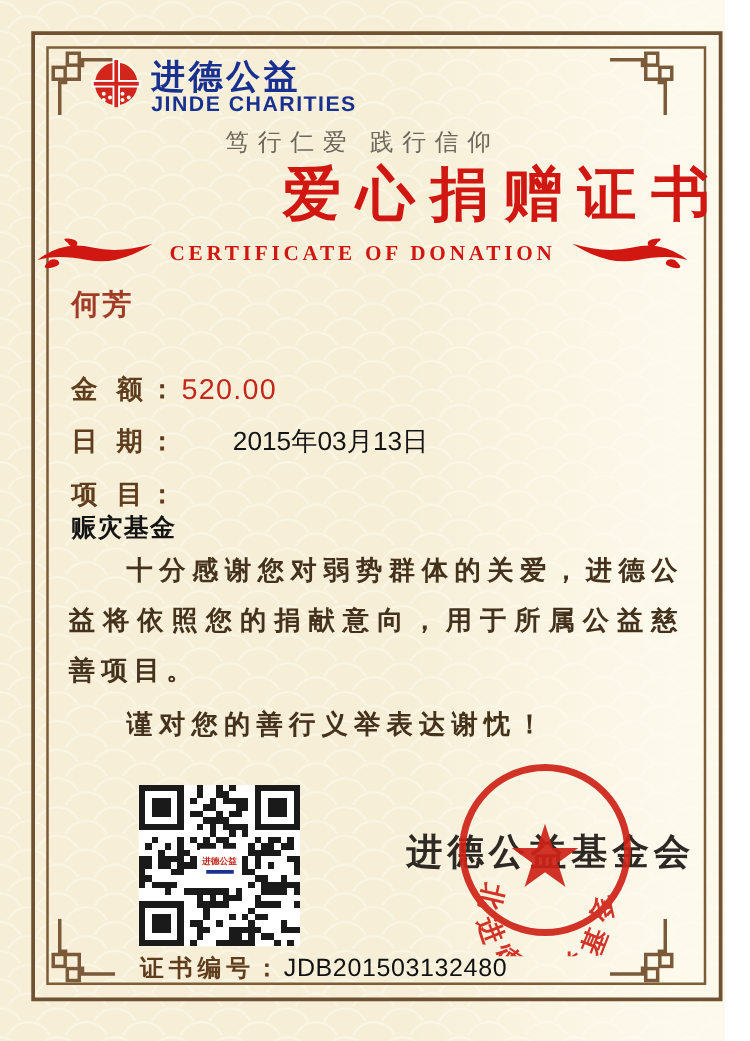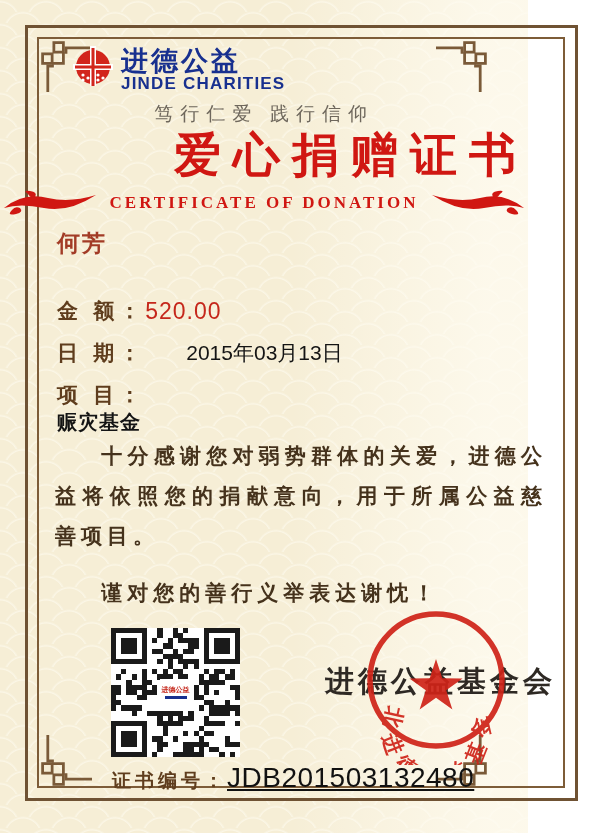--- a/index.html
+++ b/index.html
@@ -1,18 +1,18 @@
 <!DOCTYPE html>
 <html><head>
 <meta charset="utf-8">
 <style>
   html,body{margin:0;padding:0;}
   body{width:600px;height:833px;overflow:hidden;font-family:"Liberation Sans","DejaVu Sans",sans-serif;}
   .page{
-    position:relative;width:528px;height:833px;
+    position:relative;width:580px;height:833px;
     background-color:#f6eed6;
     background-image:
       linear-gradient(90deg, rgba(255,252,242,0) 55%, rgba(255,252,242,.75) 92%),
       radial-gradient(circle at 50% 135%, rgba(255,255,255,0) 17px, rgba(255,253,244,.55) 18px, rgba(255,255,255,0) 20px),
       radial-gradient(circle at 50% 135%, rgba(255,255,255,0) 17px, rgba(255,253,244,.55) 18px, rgba(255,255,255,0) 20px);
     background-size:100% 100%, 46px 23px, 46px 23px;
     background-position:0 0, 0 0, 23px 12px;
   }
   .frame-outer{position:absolute;left:25px;top:25px;width:547px;height:770px;border:3px solid #6f5233;}
   .frame-inner{position:absolute;left:37px;top:37px;width:524px;height:747px;border:2px solid #7d5c38;}
@@ -46,38 +46,38 @@
   .f1{top:297px;align-items:center;} .f2{top:339px;} .f3{top:381px;flex-direction:column;}
   .val-amount{font-size:23px;color:#c5271b;letter-spacing:1px;}
   .val-date{font-size:21px;color:#141414;margin-left:41px;}
   .val-project{font-size:20px;font-weight:600;color:#141414;letter-spacing:1px;}
 
   .body-text{position:absolute;left:55px;top:436px;width:492px;
     font-family:"Liberation Serif","DejaVu Serif",serif;
     font-size:21px;font-weight:600;color:#45321c;letter-spacing:5px;
     line-height:40px;text-align:justify;}
   .body-text p{margin:0;text-indent:2.2em;}
-  .body-text p.thanks{margin-top:17px;}
+  .body-text p.thanks{margin-top:3px;}
 
   .qr{position:absolute;left:111px;top:628px;width:129px;height:129px;background:#fff;}
   .qr svg{display:block;width:129px;height:129px;}
   .qr-logo{position:absolute;left:49px;top:51px;width:31px;height:27px;background:#fff;
     display:flex;flex-direction:column;align-items:center;justify-content:center;}
   .qr-logo .r{font-size:7px;color:#c5271b;font-weight:bold;line-height:8px;white-space:nowrap;}
   .qr-logo .b{width:22px;height:3px;background:#18308f;margin-top:2px;}
 
   .signature{position:absolute;left:325px;top:662px;
     font-family:"Liberation Serif","DejaVu Serif",serif;
     font-size:29px;font-weight:600;color:#2e2924;letter-spacing:4px;white-space:nowrap;}
   .seal{position:absolute;left:351px;top:595px;width:170px;height:170px;opacity:.92;}
   .seal text{font-family:"Liberation Serif","DejaVu Serif",serif;font-weight:bold;}
 
   .certno{position:absolute;left:112px;top:762px;display:flex;align-items:baseline;}
   .certno-label{font-family:"Liberation Serif","DejaVu Serif",serif;font-size:19px;font-weight:bold;color:#5f3d1d;letter-spacing:4px;}
-  .certno-value{font-size:28px;color:#111;letter-spacing:.5px;text-decoration:underline;}
+  .certno-value{font-size:20px;color:#111;letter-spacing:.5px;}
 </style>
 </head>
 <body>
 
 <div class="page">
 
   <div class="frame-outer"></div>
   <div class="frame-inner"></div>
 
   <svg class="corner tl" viewBox="0 0 60 60">

